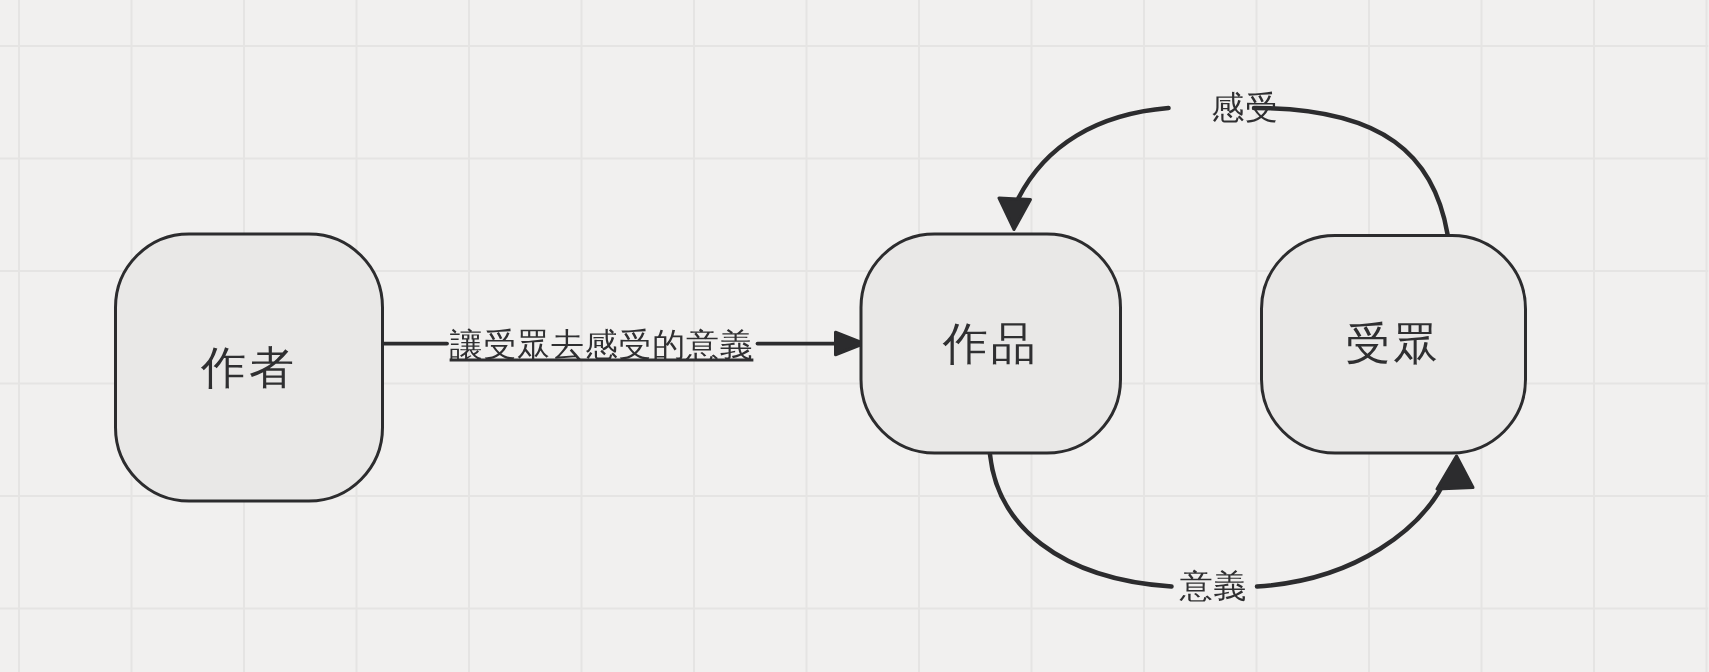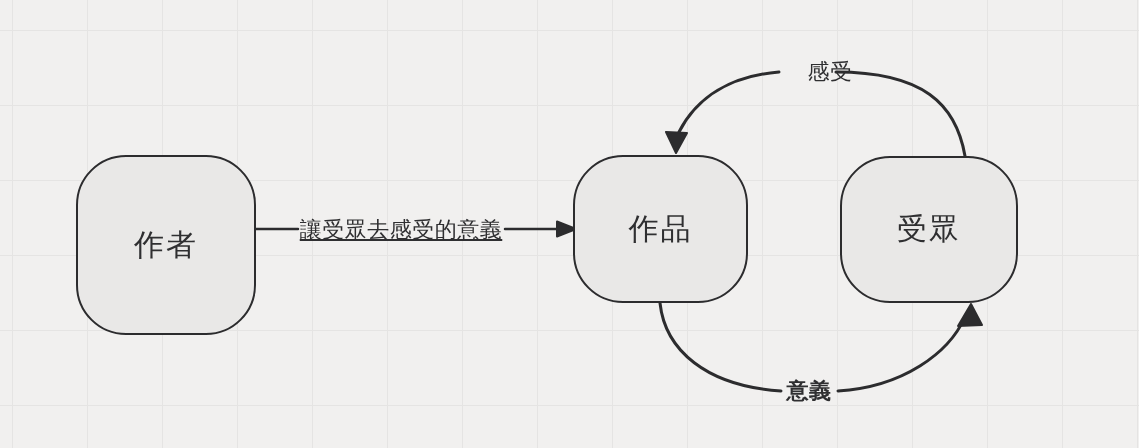--- a/index.html
+++ b/index.html
@@ -99,15 +99,15 @@
   </div>
 
   <div class="node" style="left:840px; top:156px; width:178px; height:147px;">
     <span>受眾</span>
   </div>
 
   <div class="edge-label" style="left:401px; top:230px;text-decoration:underline;">讓受眾去感受的意義</div>
 
   <div class="edge-label small" style="left:830px; top:72px;">感受</div>
 
-  <div class="edge-label small" style="left:809px; top:391px;font-weight:bold;">意義</div>
+  <div class="edge-label small" style="left:809px; top:391px;">意義</div>
 
 </div>
 
 </body></html>

